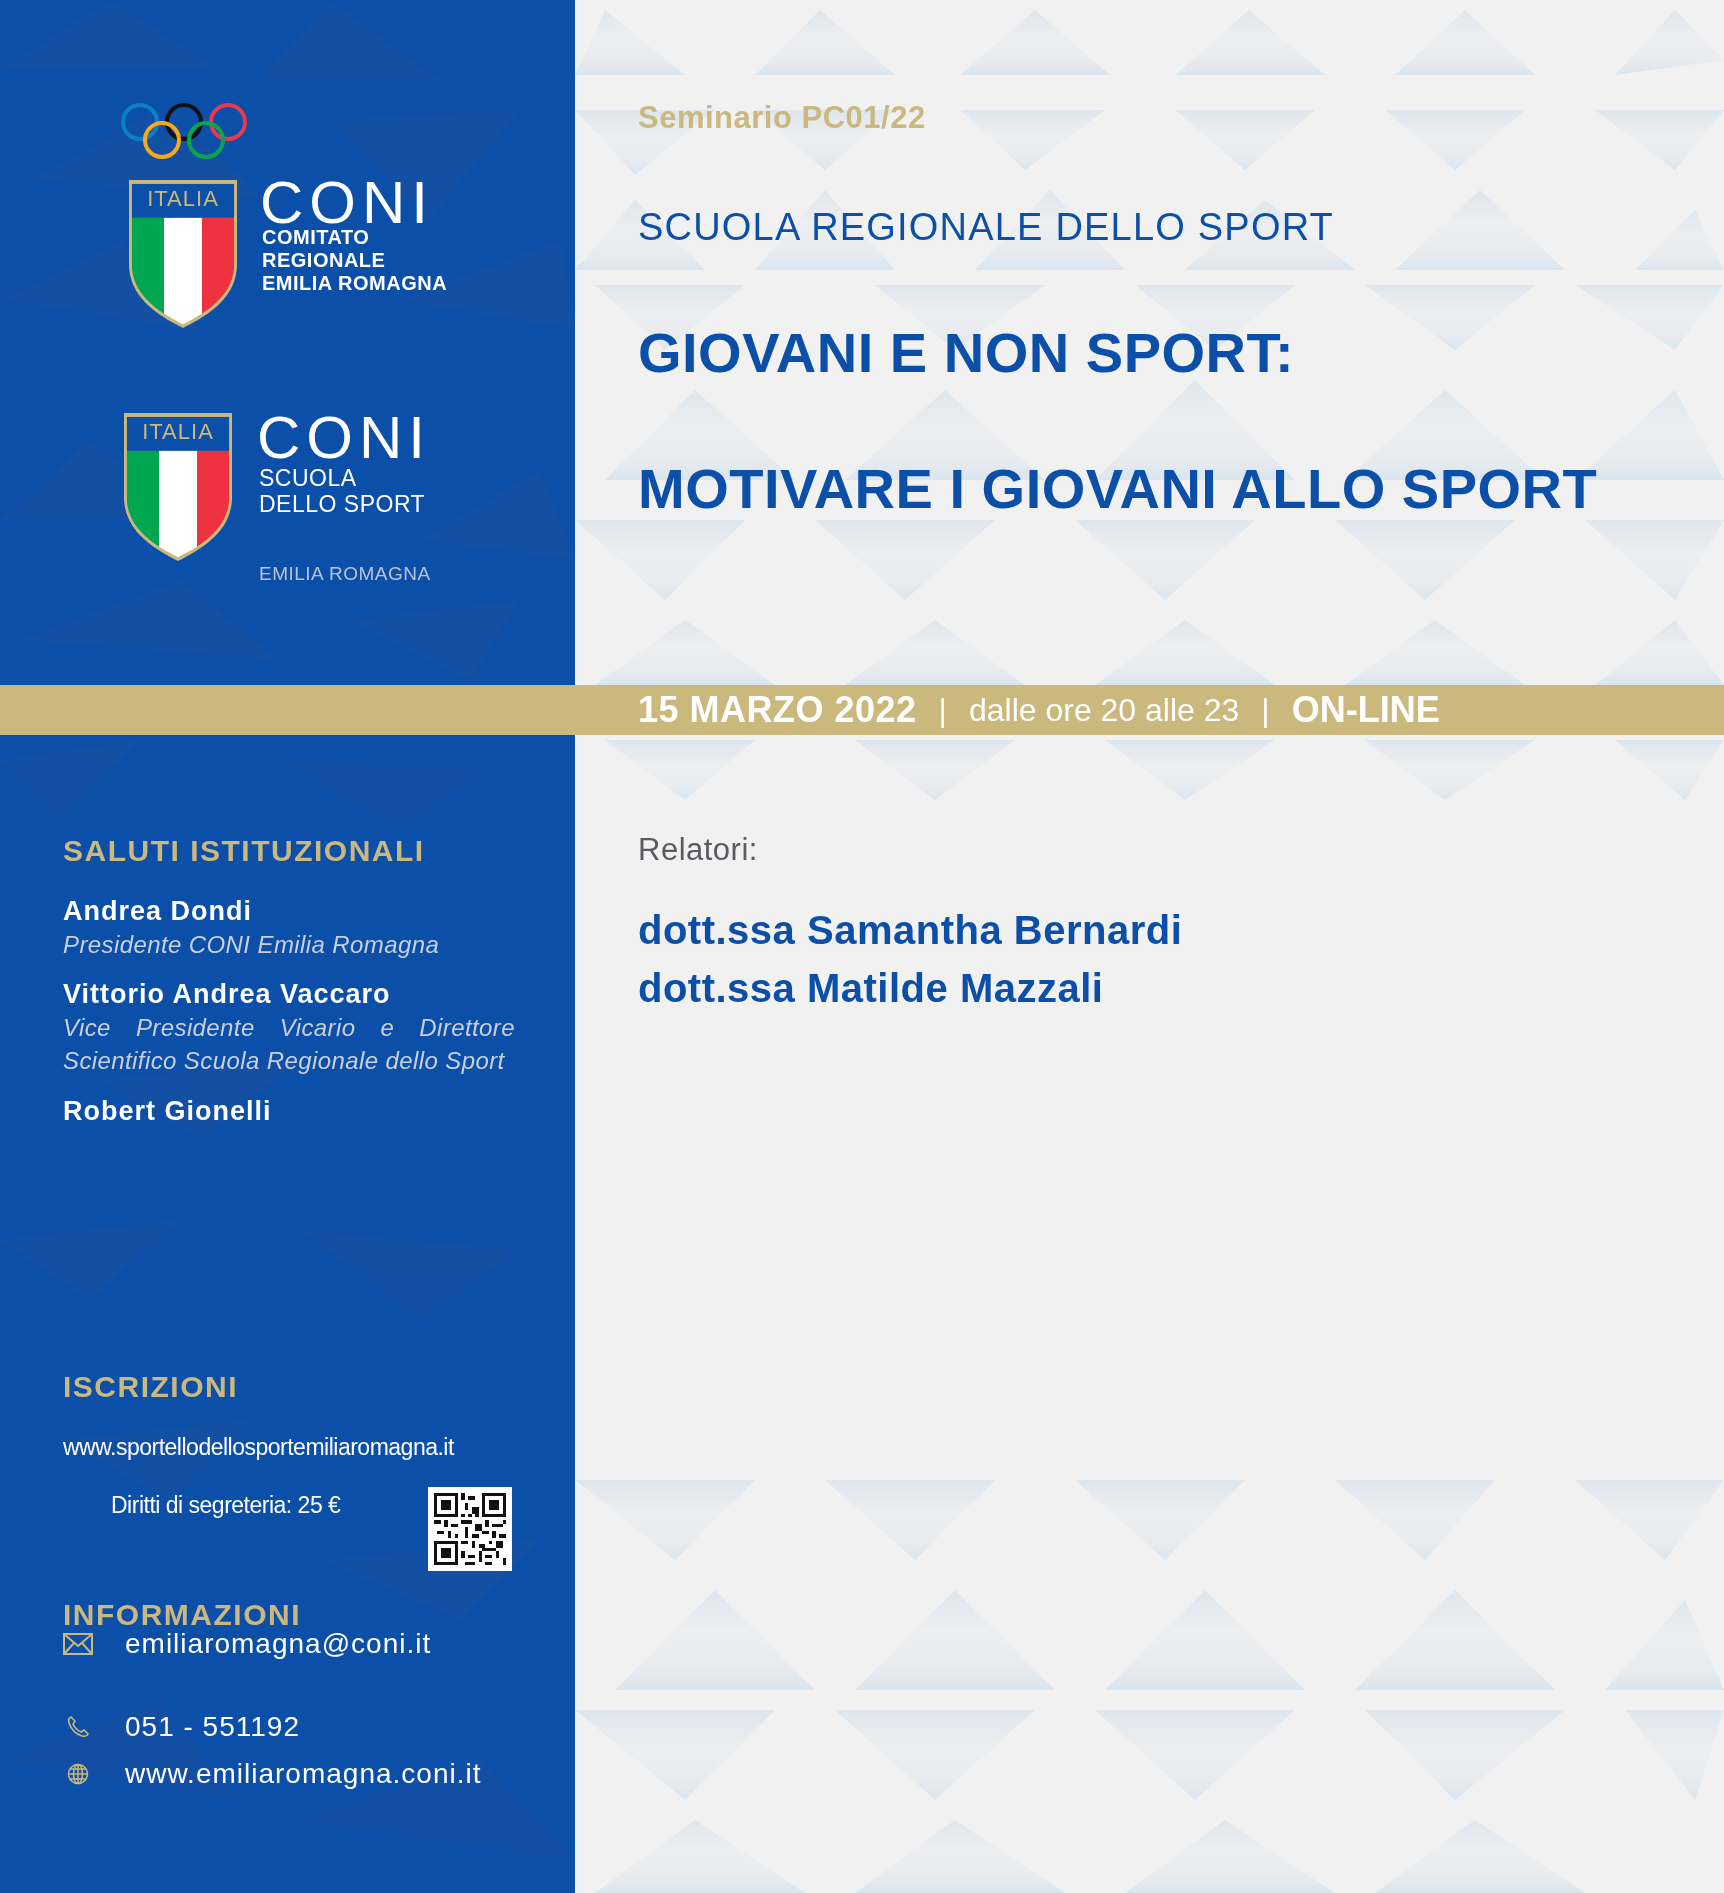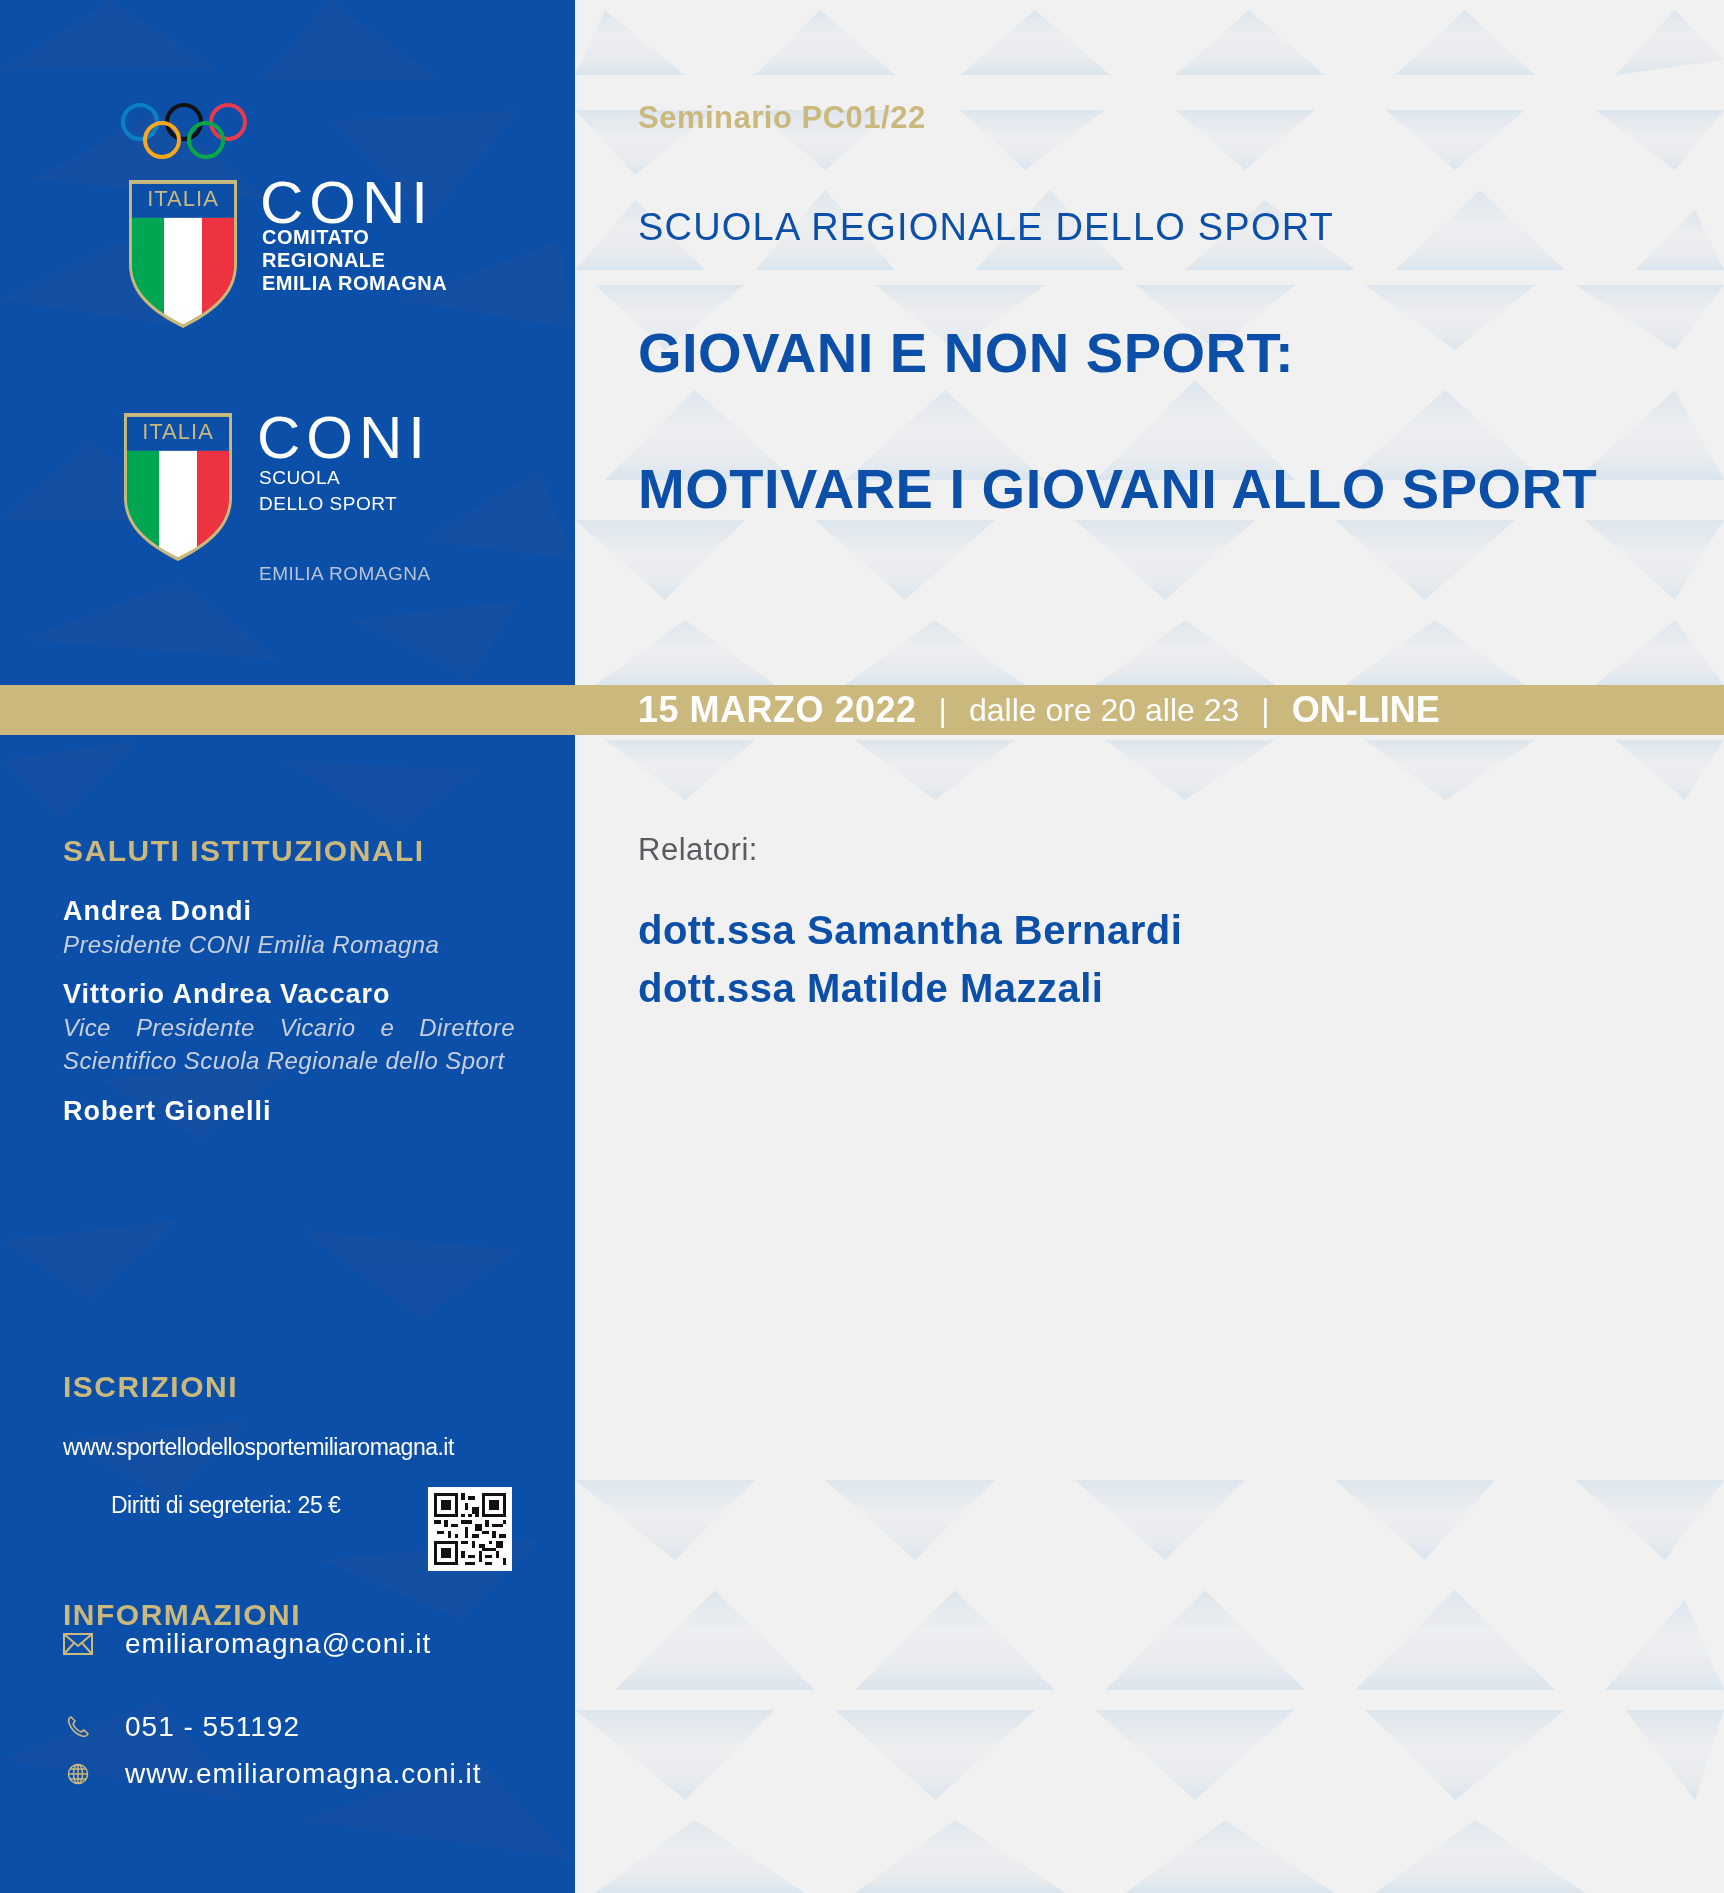--- a/index.html
+++ b/index.html
@@ -16,21 +16,21 @@
   .band-date { font-size:36px; font-weight:bold; letter-spacing:0.5px; }
   .band-sep { font-size:32px; margin:0 22px; font-weight:normal; }
   .band-time { font-size:32px; }
   .band-mode { font-size:36px; font-weight:bold; }
 
   
   .logo-block { position:absolute; }
   .shield { position:absolute; }
   .coni-word { position:absolute; color:#fff; font-size:60px; letter-spacing:6px; font-weight:normal;text-align:right; }
   .logo-sub { position:absolute; color:#fff; font-size:20px; line-height:23px; letter-spacing:0.5px; }
-  .logo-sub2 { position:absolute; color:#fff; font-size:19px; line-height:26px; letter-spacing:0.5px; }
+  .logo-sub2 { position:absolute; color:#fff; font-size:23px; line-height:26px; letter-spacing:0.5px; }
   .logo-region { position:absolute; color:#b9c3d6; font-size:19px; letter-spacing:0.5px; }
 
   
   .section-title { position:absolute; left:63px; color:#cbb87d; font-weight:bold; font-size:30px; letter-spacing:1.5px; }
   .person { position:absolute; left:63px; width:452px; }
   .person-name { color:#fff; font-weight:bold; font-size:27px; letter-spacing:1px; line-height:34px; }
   .person-role { color:#c9d0dc; font-style:italic; font-size:24px; line-height:33px; text-align:justify; letter-spacing:0.4px; }
   .left-text { position:absolute; left:63px; color:#fff; font-size:23px; letter-spacing:-0.5px; }
   .qr { position:absolute; left:428px; top:1487px; width:84px; height:84px; background:#fff; padding:6px; }
   .info-row { position:absolute; left:63px; display:flex; align-items:center; }

